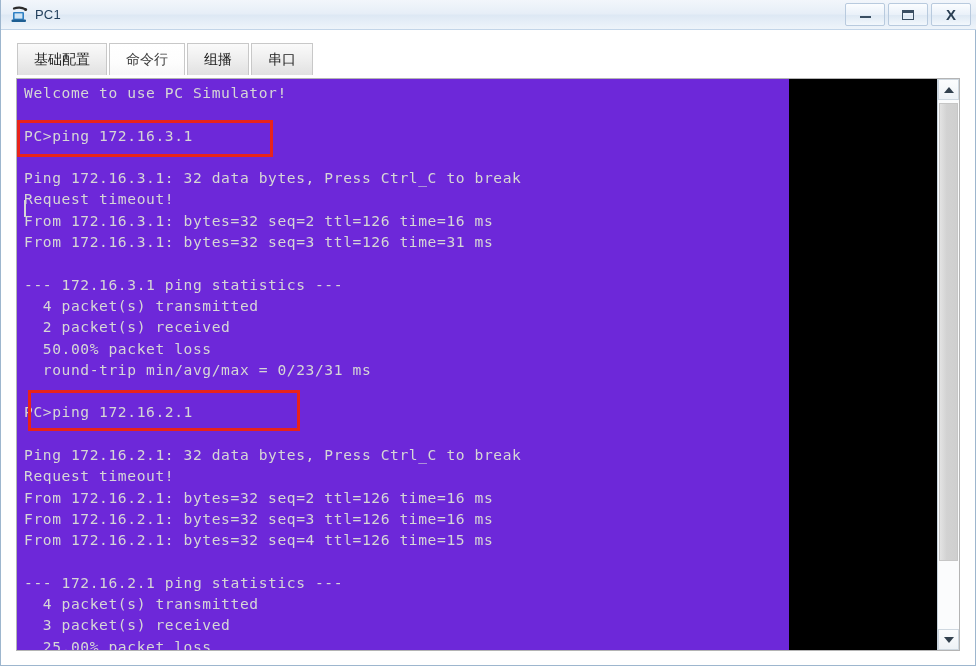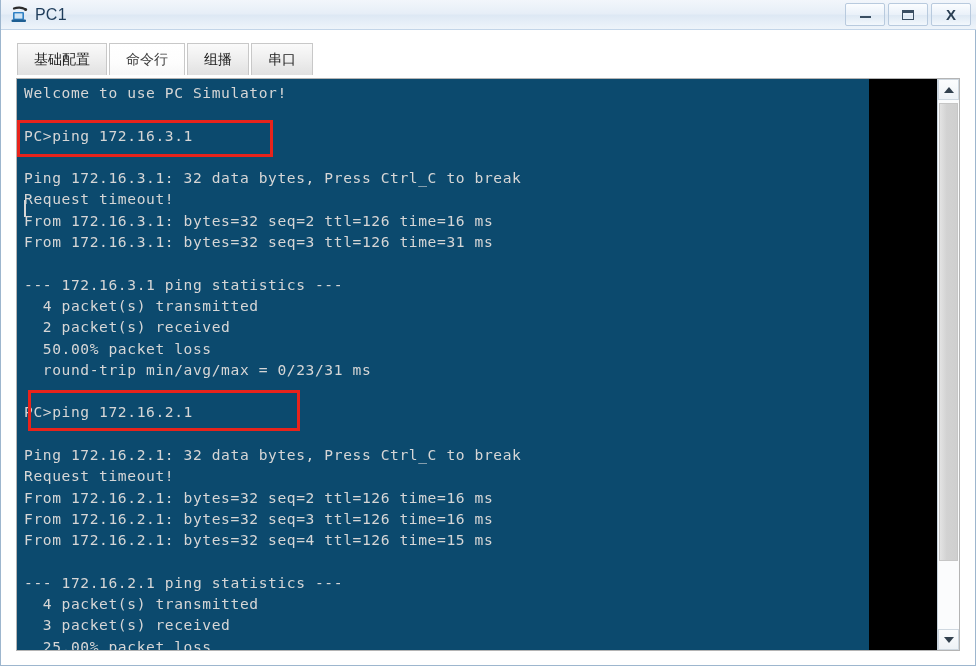--- a/index.html
+++ b/index.html
@@ -40,21 +40,21 @@
   }
   .title-icon {
     margin-left: 9px;
     width: 20px;
     height: 18px;
     position: relative;
     flex: 0 0 auto;
   }
   .title-text {
     margin-left: 5px;
-    font-size: 16px;
+    font-size: 13px;
     color: #1e3c5a;
     letter-spacing: 0.2px;
     white-space: nowrap;
   }
   .win-buttons {
     position: absolute;
     right: 6px;
     top: 3px;
     display: flex;
     gap: 0px;
@@ -136,23 +136,23 @@
     width: 944px;
     height: 573px;
     box-sizing: border-box;
     border: 1px solid #b4b4b4;
     background: #000000;
     overflow: hidden;
   }
   .terminal {
     position: absolute;
     left: 0; top: 0;
-    width: 852px;
+    width: 772px;
     height: 571px;
-    background: #0c4a6e;
+    background: #6d28d9;
     overflow: hidden;
   }
   .term-text {
     position: absolute;
     left: 7px;
     top: 3px;
     margin: 0;
     font-family: "DejaVu Sans Mono", "Liberation Mono", monospace;
     font-size: 14.6px;
     line-height: 21.3px;

